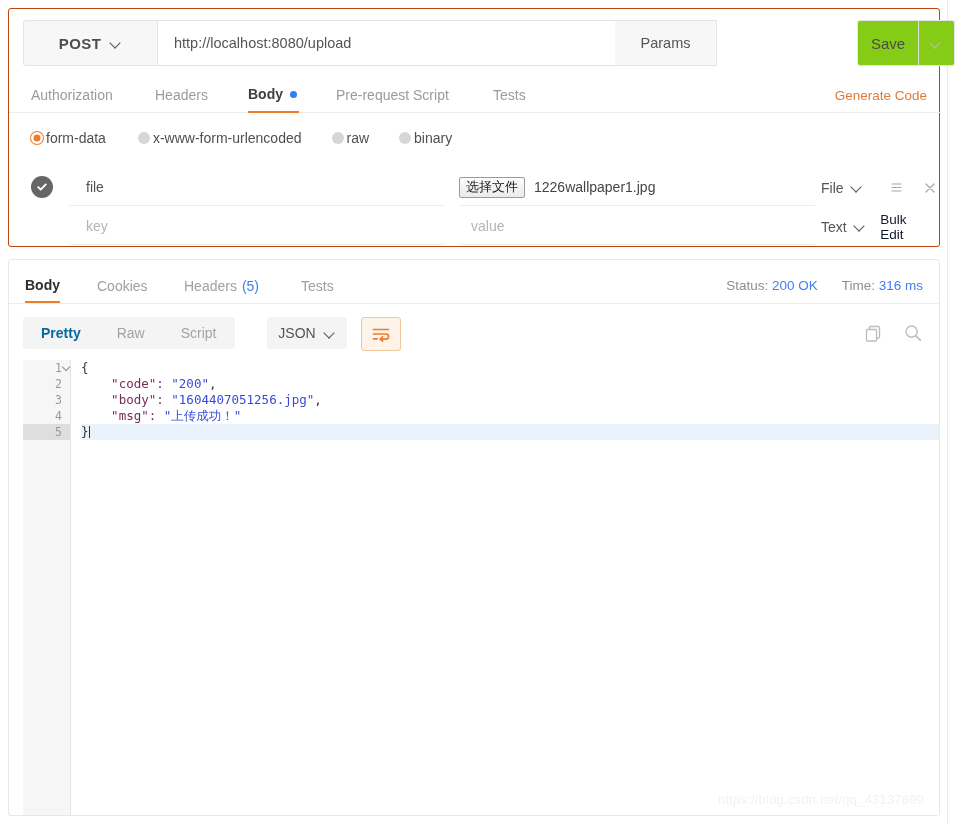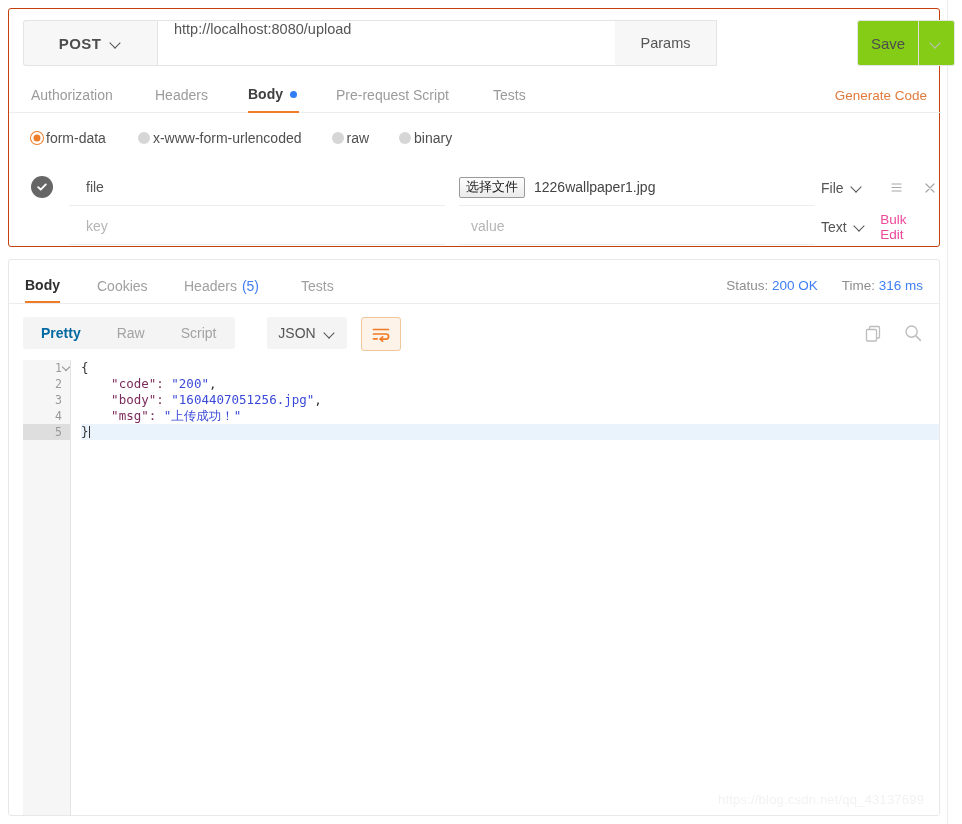--- a/index.html
+++ b/index.html
@@ -27,21 +27,21 @@
   .method-box{
     position:absolute;left:0;top:0;width:134px;height:46px;box-sizing:border-box;
     background:#f7f7f7;border:1px solid #e4e4e4;border-right:none;
     border-top-left-radius:3px;border-bottom-left-radius:3px;
     display:flex;align-items:center;justify-content:center;gap:10px;cursor:pointer;
   }
   .method-box .m-label{font-size:15px;font-weight:bold;color:#4d4d4d;letter-spacing:.4px;}
   .url-field{
     position:absolute;left:134px;top:0;width:551px;height:46px;box-sizing:border-box;
     background:#fff;border:1px solid #e4e4e4;
-    display:flex;align-items:flex-start;padding-left:16px;
+    display:flex;align-items:center;padding-left:16px;
   }
   .url-field .u-text{font-size:14.5px;color:#555;}
   .params-btn{
     position:absolute;left:592px;top:0;width:102px;height:46px;box-sizing:border-box;
     background:#f7f7f7;border:1px solid #e4e4e4;border-left:none;
     display:flex;align-items:center;justify-content:center;cursor:pointer;
     font-size:14.5px;color:#555;
   }
   .send-group{
     position:absolute;left:702px;top:0;width:122px;height:46px;
@@ -117,21 +117,21 @@
     height:21px;padding:0 6px;box-sizing:border-box;
     border:1px solid #9a9a9a;border-radius:2px;
     background:linear-gradient(#fdfdfd,#ebebeb);
     font-size:13px;color:#1a1a1a;cursor:pointer;
     font-family:"DejaVu Sans",sans-serif;
   }
   .filename{margin-left:9px;font-size:14px;color:#444;}
   .row-tools{position:absolute;left:790px;top:0;height:37px;display:flex;align-items:center;gap:0;}
   .type-sel{display:flex;align-items:center;gap:8px;font-size:14px;color:#555;cursor:pointer;width:58px;}
   .ic-btn{width:34px;height:24px;display:flex;align-items:center;justify-content:center;cursor:pointer;color:#a8a8a8;}
-  .bulk{font-size:13.5px;color:#ec4899;cursor:pointer;margin-left:6px;}
+  .bulk{font-size:13.5px;color:#0f172a;cursor:pointer;margin-left:6px;}
 
   
   .res-card{
     position:absolute;left:8px;top:259px;width:932px;height:557px;
     box-sizing:border-box;background:#fff;border:1px solid #e8e8e8;border-radius:3px;
   }
   .res-tabs{position:absolute;left:0;top:0;width:930px;height:44px;border-bottom:1px solid #ededed;box-sizing:border-box;}
   .rtab{
     position:absolute;top:8px;height:35px;display:flex;align-items:center;gap:5px;
     font-size:14px;color:#a0a0a0;cursor:pointer;box-sizing:border-box;

